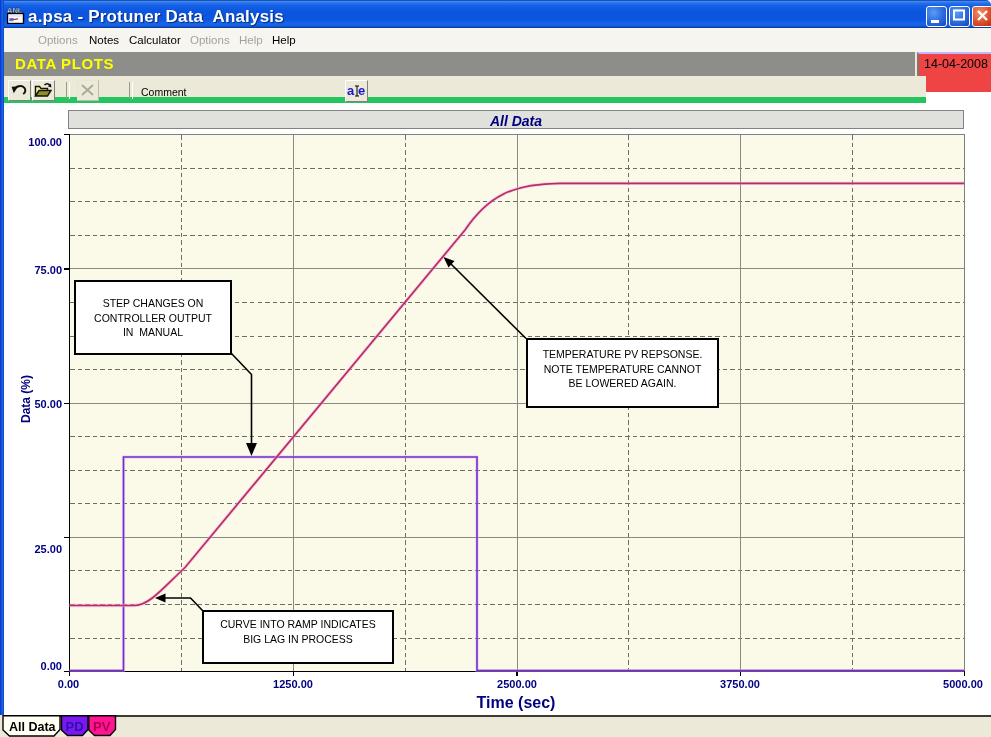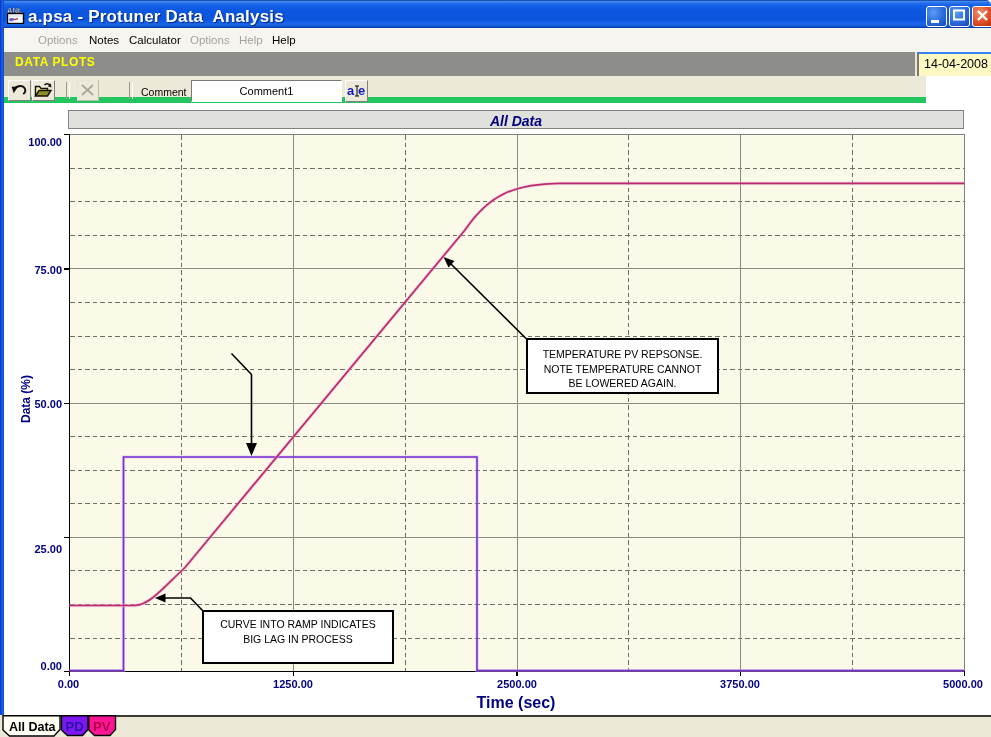--- a/index.html
+++ b/index.html
@@ -12,22 +12,22 @@
   #title-text{left:28px;top:7px;color:#fff;font-size:17px;font-weight:bold;letter-spacing:.2px;text-shadow:1px 1px 1px rgba(0,20,80,.7);white-space:pre;}
   .tbtn{top:6px;width:21px;height:21px;border-radius:3px;border:1px solid #fff;box-sizing:border-box;}
   .tbtn.blue{background:radial-gradient(circle at 35% 30%,#5a9cf5 0%,#3272e0 45%,#1e55c8 80%,#16449f 100%);}
   #btn-close{background:radial-gradient(circle at 35% 30%,#f0926c 0%,#e25a35 45%,#cc3a11 80%,#aa2d0c 100%);}
   
   #menubar{left:0;top:28px;width:991px;height:24px;background:#f6f5ef;border-bottom:1px solid #fff;}
   .mi{position:absolute;top:34px;font-size:11.5px;color:#000;}
   .mi.dis{color:#a5a29b;}
   
   #dpbar{left:4px;top:52px;width:911px;height:24px;background:#8d8d8a;}
-  #dpbar span{position:absolute;left:11px;top:3px;color:#ffff00;font-weight:bold;font-size:12px;letter-spacing:.6px;}
-  #datebox{left:917px;top:52px;width:74px;height:24px;background:#fef9c3;border-top:2px solid #3b82f6;border-left:2px solid #7a7a72;box-sizing:border-box;}
+  #dpbar span{position:absolute;left:11px;top:3px;color:#ffff00;font-weight:bold;font-size:15px;letter-spacing:.6px;}
+  #datebox{left:917px;top:52px;width:74px;height:40px;background:#ef4444;border-top:2px solid #c4b5fd;border-left:2px solid #7a7a72;box-sizing:border-box;}
   #datebox span{position:absolute;left:5px;top:3px;font-size:12.5px;white-space:nowrap;color:#000;}
   
   #toolbar{left:4px;top:76px;width:922px;height:27px;background:#ece9d8;border-bottom:6px solid #22c55e;box-sizing:border-box;}
   .tbbtn{position:absolute;top:4px;width:23px;height:21px;background:#ece9d8;border:1px solid;border-color:#fff #808080 #808080 #fff;box-sizing:border-box;}
   .tsep{position:absolute;top:6px;width:2px;height:17px;border-left:1px solid #9d9a8b;border-right:1px solid #fff;}
   #cmtlabel{position:absolute;left:137px;top:9.5px;font-size:10.5px;color:#000;}
   #cmtbox{position:absolute;left:187px;top:4px;width:151px;height:22px;background:#fff;border:1px solid;border-color:#7a7a72 #fff #fff #7a7a72;box-sizing:border-box;text-align:center;font-size:11px;padding-top:4px;}
   
   #chartbg{left:4px;top:104px;width:987px;height:611px;background:#fff;}
   #leftborder{left:0;top:0;width:4px;height:716px;background:linear-gradient(90deg,#0831d9,#1b63e4 60%,#0a47b0);}
@@ -99,21 +99,20 @@
       </svg>
     </div>
     <div class="tsep" style="left:62px;"></div>
     <div class="tbbtn" style="left:73px;width:22px;border-color:#e7e5d6 #bdbaa9 #bdbaa9 #e7e5d6;">
       <svg width="20" height="19">
           <path d="M4 4 L15 14 M15 4 L4 14" stroke="#aaa89a" stroke-width="1.8"></path>
         </svg>
     </div>
     <div class="tsep" style="left:125px;"></div>
     <span id="cmtlabel">Comment</span>
-    <div id="cmtbox">Comment1</div>
     <div class="tbbtn" style="left:341px;width:23px;height:22px;">
       <svg width="21" height="20">
         <text x="1" y="14" font-size="13" font-weight="bold" fill="#1919c8" font-family="Liberation Sans">a</text>
         <text x="12" y="14" font-size="13" font-weight="bold" fill="#1919c8" font-family="Liberation Sans">e</text>
         <path d="M9 5 L13 5 M11 5 L11 15 M9 15 L13 15" stroke="#000" stroke-width="1"></path>
       </svg>
     </div>
   </div>
 
   <div id="chartbg" class="abs"></div>
@@ -192,21 +191,22 @@
   <div class="ylab" style="left:2px;top:543px;">25.00</div>
   <div class="ylab" style="left:2px;top:659.5px;">0.00</div>
   <div class="xlab" style="left:38.5px;">0.00</div>
   <div class="xlab" style="left:263px;">1250.00</div>
   <div class="xlab" style="left:487px;">2500.00</div>
   <div class="xlab" style="left:710px;">3750.00</div>
   <div class="xlab" style="left:933px;">5000.00</div>
   <div id="xtitle" class="abs">Time (sec)</div>
   <div id="ytitle" class="abs">Data (%)</div>
 
-  <div class="note" style="left:526px;top:338px;width:193px;height:56px;padding-top:7px;">TEMPERATURE PV REPSONSE.<br>NOTE TEMPERATURE CANNOT<br>BE LOWERED AGAIN.</div>
+  <div class="note" style="left:74px;top:280px;width:158px;height:75px;padding-top:14px;">STEP CHANGES ON<br>CONTROLLER OUTPUT<br>IN&nbsp; MANUAL</div>
+  <div class="note" style="left:526px;top:338px;width:193px;height:70px;padding-top:7px;">TEMPERATURE PV REPSONSE.<br>NOTE TEMPERATURE CANNOT<br>BE LOWERED AGAIN.</div>
   <div class="note" style="left:202px;top:610px;width:192px;height:54px;padding-top:5px;">CURVE INTO RAMP INDICATES<br>BIG LAG IN PROCESS</div>
 
   <div id="leftborder" class="abs"></div>
 
   <div id="tabstrip" class="abs">
     <svg width="991" height="22">
       <line x1="60" y1="1" x2="991" y2="1" stroke="#000" stroke-width="1.6"></line>
       <path d="M3 0.8 H60 V14.5 L54 21 H9.5 L3 15 Z" fill="#fffff4" stroke="#000" stroke-width="1.4"></path>
       <path d="M61.5 0.8 H88 V14.5 L82.5 20.5 H67.5 L61.5 15 Z" fill="#7c17f2" stroke="#000" stroke-width="1.4"></path>
       <path d="M88.8 0.8 H115.5 V14.5 L110 20.5 H94.5 L88.8 15 Z" fill="#ff1493" stroke="#000" stroke-width="1.4"></path>

